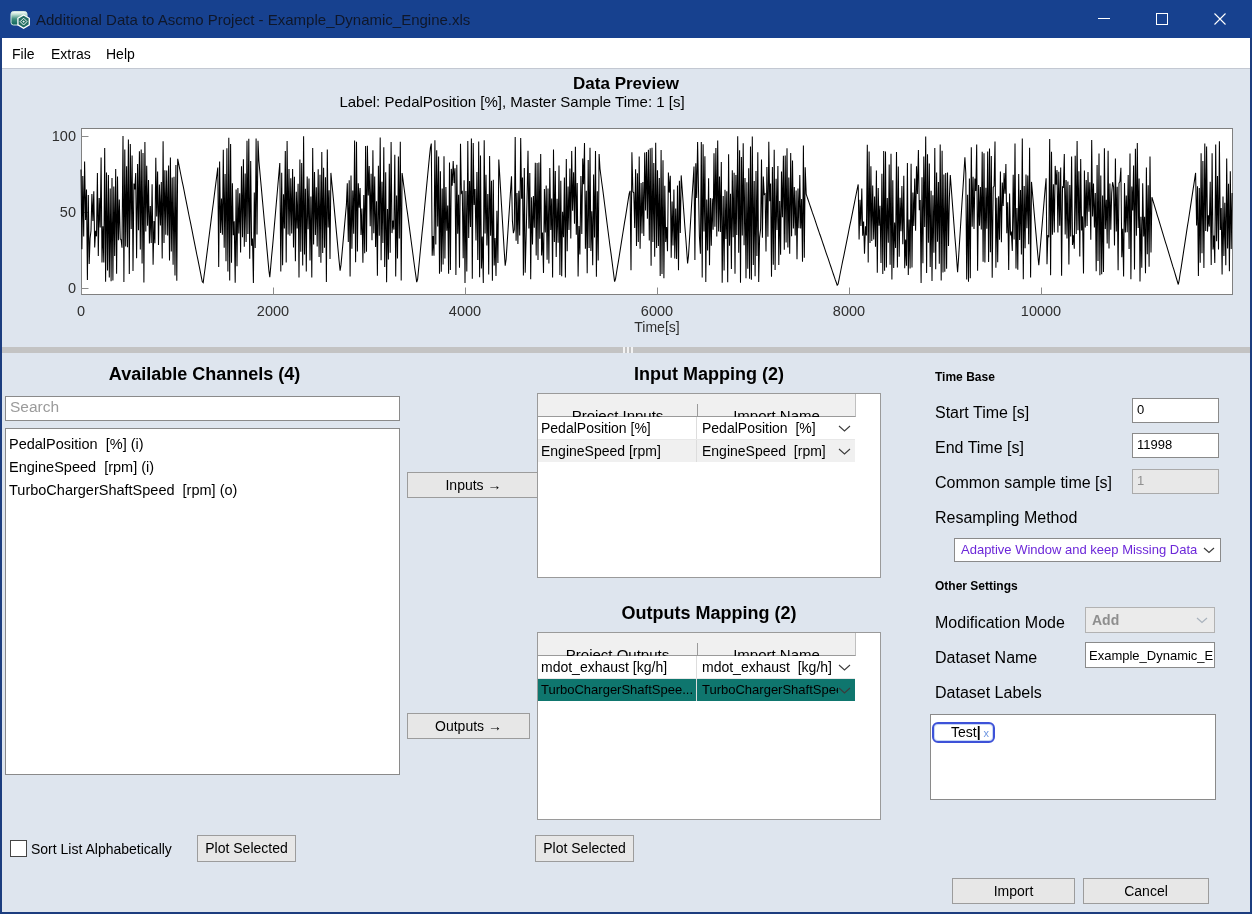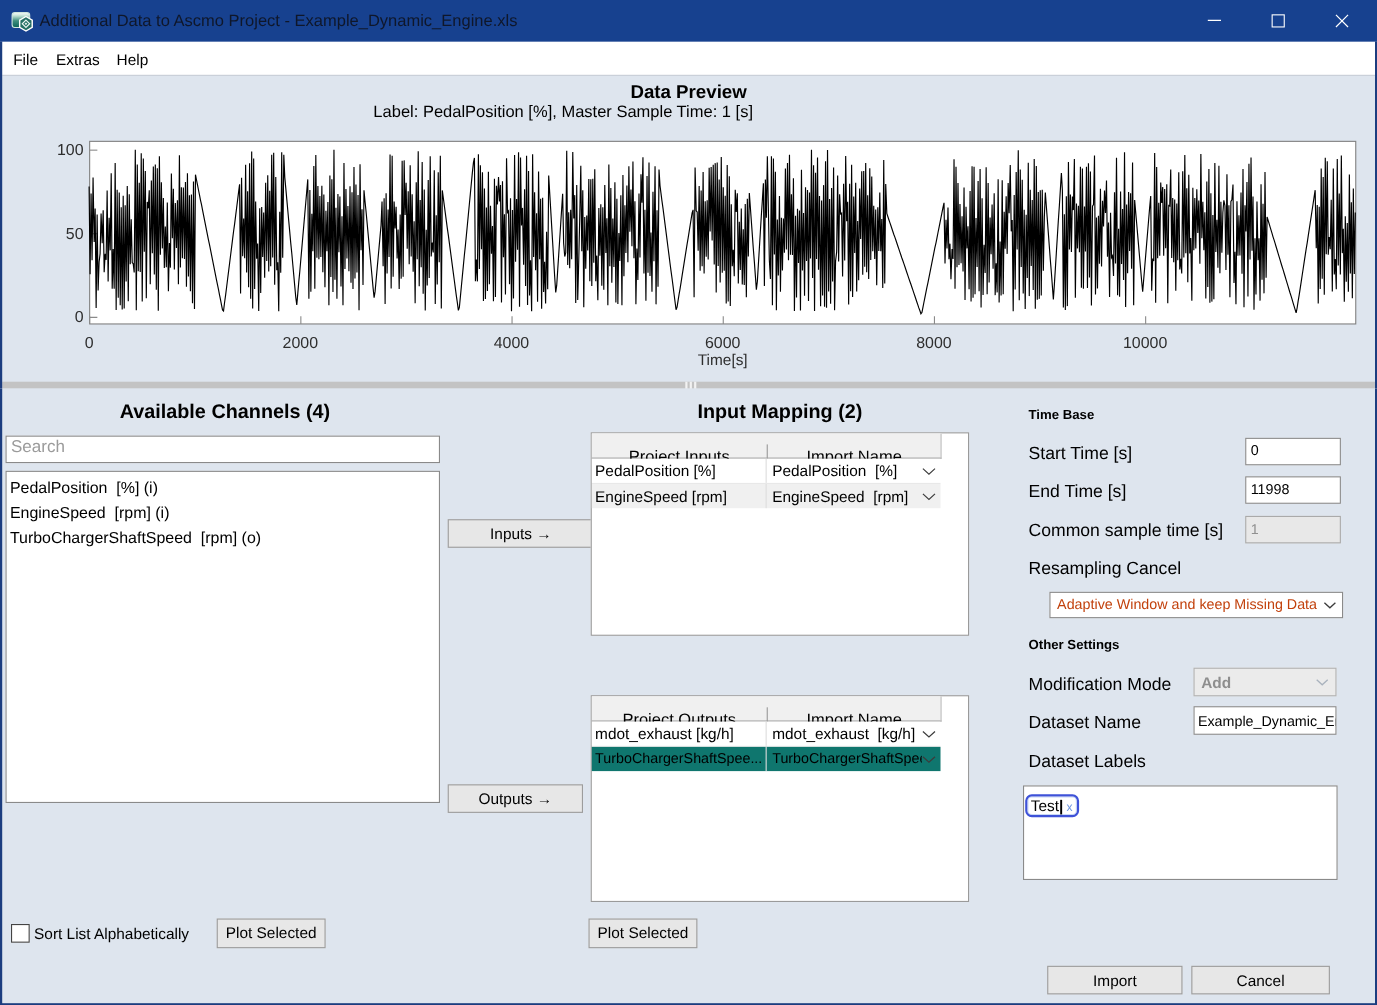--- a/index.html
+++ b/index.html
@@ -12,35 +12,35 @@
 #pv-title{left:0;top:74px;width:1252px;text-align:center;font-weight:bold;font-size:17px;color:#000;}
 #pv-sub{left:0;top:93px;width:1024px;text-align:center;font-size:15px;color:#000;}
 #splitter{left:2px;top:347px;width:1248px;height:7px;background:#c3c3c3;}
 #main{left:0;top:353px;width:1252px;height:561px;background:#dee5ee;border-left:2px solid #1c3d7f;border-right:2px solid #1c3d7f;border-bottom:2px solid #1c3d7f;box-sizing:border-box;}
 .h18{font-weight:bold;font-size:18px;color:#000;}
 .h16{font-weight:bold;font-size:12px;color:#000;}
 .lbl{font-size:16px;color:#000;}
 .btn{box-sizing:border-box;background:#e7e7e7;border:1px solid #9c9c9c;font-size:14px;color:#000;text-align:center;}
 #search{left:5px;top:43px;width:395px;height:25px;box-sizing:border-box;background:#fff;border:1px solid #8a8a8a;}
 #search-ph{left:10px;top:45px;color:#9b9b9b;font-size:15.5px;}
-#chanlist{left:5px;top:75px;width:395px;height:302px;background:#fff;border:1px solid #8a8a8a;box-sizing:border-box;font-size:14.5px;color:#000;padding-top:4px;}
+#chanlist{left:5px;top:75px;width:395px;height:347px;background:#fff;border:1px solid #8a8a8a;box-sizing:border-box;font-size:14.5px;color:#000;padding-top:4px;}
 #chanlist div{padding-left:3px;height:23px;line-height:23px;white-space:pre;}
 #cb{left:10px;top:487px;width:17px;height:17px;background:#fff;border:1px solid #444;box-sizing:border-box;}
 .maptable{position:absolute;left:537px;width:344px;height:185px;background:#fff;border:1px solid #9a9a9a;box-sizing:border-box;}
 .thead{position:absolute;left:0;top:0;width:317px;height:22px;background:#f0f0f0;border-bottom:1px solid #9a9a9a;border-right:1px solid #c0c0c0;font-size:15px;color:#000;}
 .thead .c1,.thead .c2{position:absolute;top:0;height:22px;line-height:23px;text-align:center;margin-top:10px;}
 .thead .c1{left:0;width:159px;border-right:1px solid #9a9a9a;}
 .thead .c2{left:160px;width:157px;}
 .trow{position:absolute;left:0;width:317px;height:22px;font-size:14px;color:#000;}
 .trow .c1,.trow .c2{position:absolute;top:0;height:22px;line-height:22px;white-space:pre;overflow:hidden;}
 .trow .c1{left:3px;width:153px;border-right:1px solid #ddd;padding-right:2px;}
 .trow .c2{left:164px;width:131px;}
 .rowline{position:absolute;left:0;width:317px;height:1px;background:#e8e8e8;}
 .rtxt{box-sizing:border-box;background:#fff;border:1px solid #8a8a8a;font-size:13px;padding:3px 4px;color:#000;}
-.combo{box-sizing:border-box;background:#fff;border:1px solid #8a8a8a;font-size:13px;color:#c2410c;white-space:nowrap;overflow:hidden;}
+.combo{box-sizing:border-box;background:#fff;border:1px solid #8a8a8a;font-size:13px;color:#6d28d9;white-space:nowrap;overflow:hidden;}
 #taglist{left:930px;top:361px;width:286px;height:86px;background:#fff;border:1px solid #8a8a8a;box-sizing:border-box;}
 svg.chev{position:absolute;}
 </style>
 </head>
 <body>
 <div class="abs" id="titlebar"></div>
 <svg class="abs" style="left:9px;top:10px" width="22" height="20" viewBox="0 0 22 20">
   <defs>
     <linearGradient id="g1" x1="0" y1="0" x2="0" y2="1">
       <stop offset="0" stop-color="#ffffff"></stop>
@@ -140,20 +140,21 @@
     <div class="rowline" style="top:45px;"></div>
     <div class="trow" style="top:46px;background:#f0f0f0;">
       <span class="c1">EngineSpeed [rpm]</span>
       <span class="c2">EngineSpeed  [rpm]</span>
       <svg class="chev" style="left:300px;top:8px;" width="13" height="7">
           <path d="M1 1 L6.5 6 L12 1" fill="none" stroke="#3c3c3c" stroke-width="1.1"></path>
         </svg>
     </div>
   </div>
 
+  <div class="abs h18" style="left:537px;top:250px;width:344px;text-align:center;">Outputs Mapping (2)</div>
   <div class="maptable" style="top:279px;height:188px;">
     <div class="thead">
       <span class="c1">Project Outputs</span>
       <span class="c2">Import Name</span>
     </div>
     <div class="trow" style="top:23px;background:#fff;">
       <span class="c1">mdot_exhaust [kg/h]</span>
       <span class="c2">mdot_exhaust  [kg/h]</span>
       <svg class="chev" style="left:300px;top:8px;" width="13" height="7">
           <path d="M1 1 L6.5 6 L12 1" fill="none" stroke="#3c3c3c" stroke-width="1.1"></path>
@@ -170,31 +171,31 @@
   </div>
   <div class="abs btn" style="left:535px;top:482px;width:99px;height:27px;line-height:25px;">Plot Selected</div>
 
   <div class="abs h16" style="left:935px;top:17px;">Time Base</div>
   <div class="abs lbl" style="left:935px;top:51px;">Start Time [s]</div>
   <div class="abs rtxt" style="left:1132px;top:45px;width:87px;height:25px;">0</div>
   <div class="abs lbl" style="left:935px;top:86px;">End Time [s]</div>
   <div class="abs rtxt" style="left:1132px;top:80px;width:87px;height:25px;">11998</div>
   <div class="abs lbl" style="left:935px;top:121px;">Common sample time [s]</div>
   <div class="abs rtxt" style="left:1132px;top:116px;width:87px;height:25px;background:#e8e8e8;color:#909090;border-color:#aaa;">1</div>
-  <div class="abs lbl" style="left:935px;top:156px;">Resampling Cancel</div>
+  <div class="abs lbl" style="left:935px;top:156px;">Resampling Method</div>
   <div class="abs combo" style="left:954px;top:185px;width:267px;height:24px;line-height:22px;padding-left:6px;">Adaptive Window and keep Missing Data</div>
   <svg class="chev abs" style="left:1203px;top:194px;" width="12" height="7">
       <path d="M1 1 L6 5.5 L11 1" fill="none" stroke="#3c3c3c" stroke-width="1.2"></path>
     </svg>
   <div class="abs h16" style="left:935px;top:226px;">Other Settings</div>
   <div class="abs lbl" style="left:935px;top:261px;">Modification Mode</div>
   <div class="abs combo" style="left:1085px;top:254px;width:130px;height:26px;line-height:24px;padding-left:6px;background:#ebebeb;color:#8e8e8e;border-color:#b2b2b2;font-weight:bold;font-size:14px;">Add</div>
   <svg class="chev abs" style="left:1196px;top:264px;" width="12" height="7">
       <path d="M1 1 L6 5.5 L11 1" fill="none" stroke="#a9b2bd" stroke-width="1.2"></path>
     </svg>
   <div class="abs lbl" style="left:935px;top:296px;">Dataset Name</div>
   <div class="abs rtxt" style="left:1085px;top:289px;width:130px;height:26px;overflow:hidden;white-space:nowrap;font-size:13px;padding:5px 2px 3px 3px;">Example_Dynamic_En</div>
   <div class="abs lbl" style="left:935px;top:331px;">Dataset Labels</div>
   <div class="abs" id="taglist"></div>
-  <div class="abs" style="left:932px;top:369px;height:17px;border:2px solid #3e52d8;border-radius:6px;font-size:14px;line-height:16px;padding:0 4px 0 3px;color:#000;background:#fff;box-shadow:0 0 0 1px #c8d8f5 inset;">Test<span style="font-weight:bold;">|</span><span style="color:#6f96e0;font-size:11px;margin-left:3px;">x</span></div>
+  <div class="abs" style="left:932px;top:369px;height:17px;border:2px solid #3e52d8;border-radius:6px;font-size:14px;line-height:16px;padding:0 4px 0 17px;color:#000;background:#fff;box-shadow:0 0 0 1px #c8d8f5 inset;">Test<span style="font-weight:bold;">|</span><span style="color:#6f96e0;font-size:11px;margin-left:3px;">x</span></div>
   <div class="abs btn" style="left:952px;top:525px;width:123px;height:26px;line-height:24px;">Import</div>
   <div class="abs btn" style="left:1083px;top:525px;width:126px;height:26px;line-height:24px;">Cancel</div>
 </div>
 
 </body></html>

